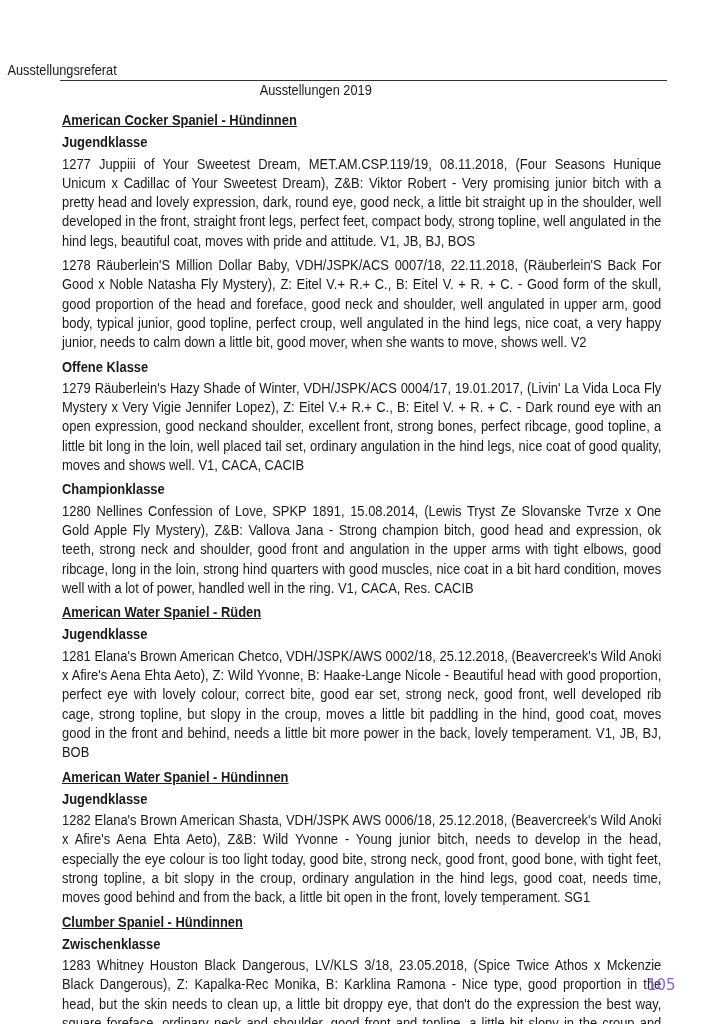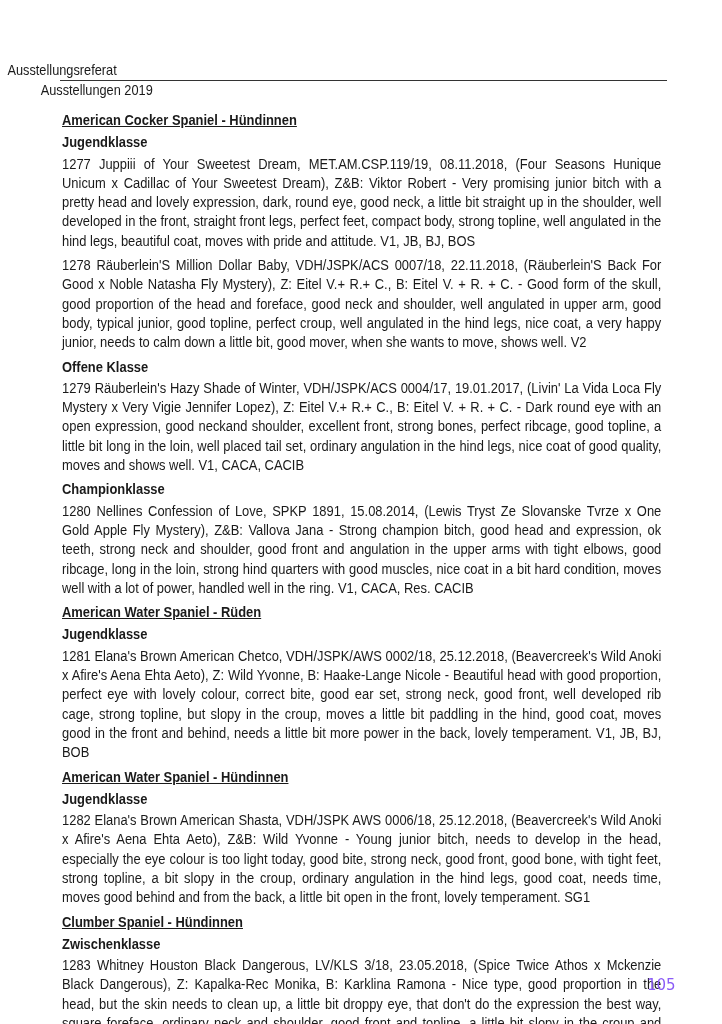--- a/index.html
+++ b/index.html
@@ -2,22 +2,22 @@
 <html><head>
 <meta charset="utf-8">
 <style>
   html, body { margin:0; padding:0; background:#ffffff; }
   body { width:722px; height:1024px; position:relative; overflow:hidden;
          font-family:"Liberation Sans", sans-serif; color:#1a1a1a; }
   .hdr-title { position:absolute; left:0; width:722px; top:62px; text-align:left;
                font-size:14.5px; }
   .hdr-rule { position:absolute; left:60px; width:607px; top:80px; height:0;
               border-top:1.3px solid #333; }
-  .hdr-sub { position:absolute; left:0; width:631px; top:82px; text-align:left;
-             font-size:14.5px;margin-left:33px; }
+  .hdr-sub { position:absolute; left:0; width:631px; top:82px; text-align:center;
+             font-size:14.5px; }
   .hdr-title span, .hdr-sub span { display:inline-block; transform:scaleX(0.88); }
   .content-wrap { position:absolute; left:62px; top:111px; width:599px; }
   .content { width:681px; transform:scaleX(0.88); transform-origin:0 0;
              font-size:14.7px; line-height:19.3px; text-align:justify; }
   .breed { font-weight:bold; text-decoration:underline; margin:0; padding-top:0; }
   .klasse { font-weight:bold; margin:3px 0 2px 0; }
   .entry { margin:0 0 5px 0; hyphens:manual; }
   .page-num { position:absolute; left:647px; top:976px; font-size:15px;
               font-family:"DejaVu Sans", sans-serif; color:#8b5cf6;text-align:center; }
 </style>

